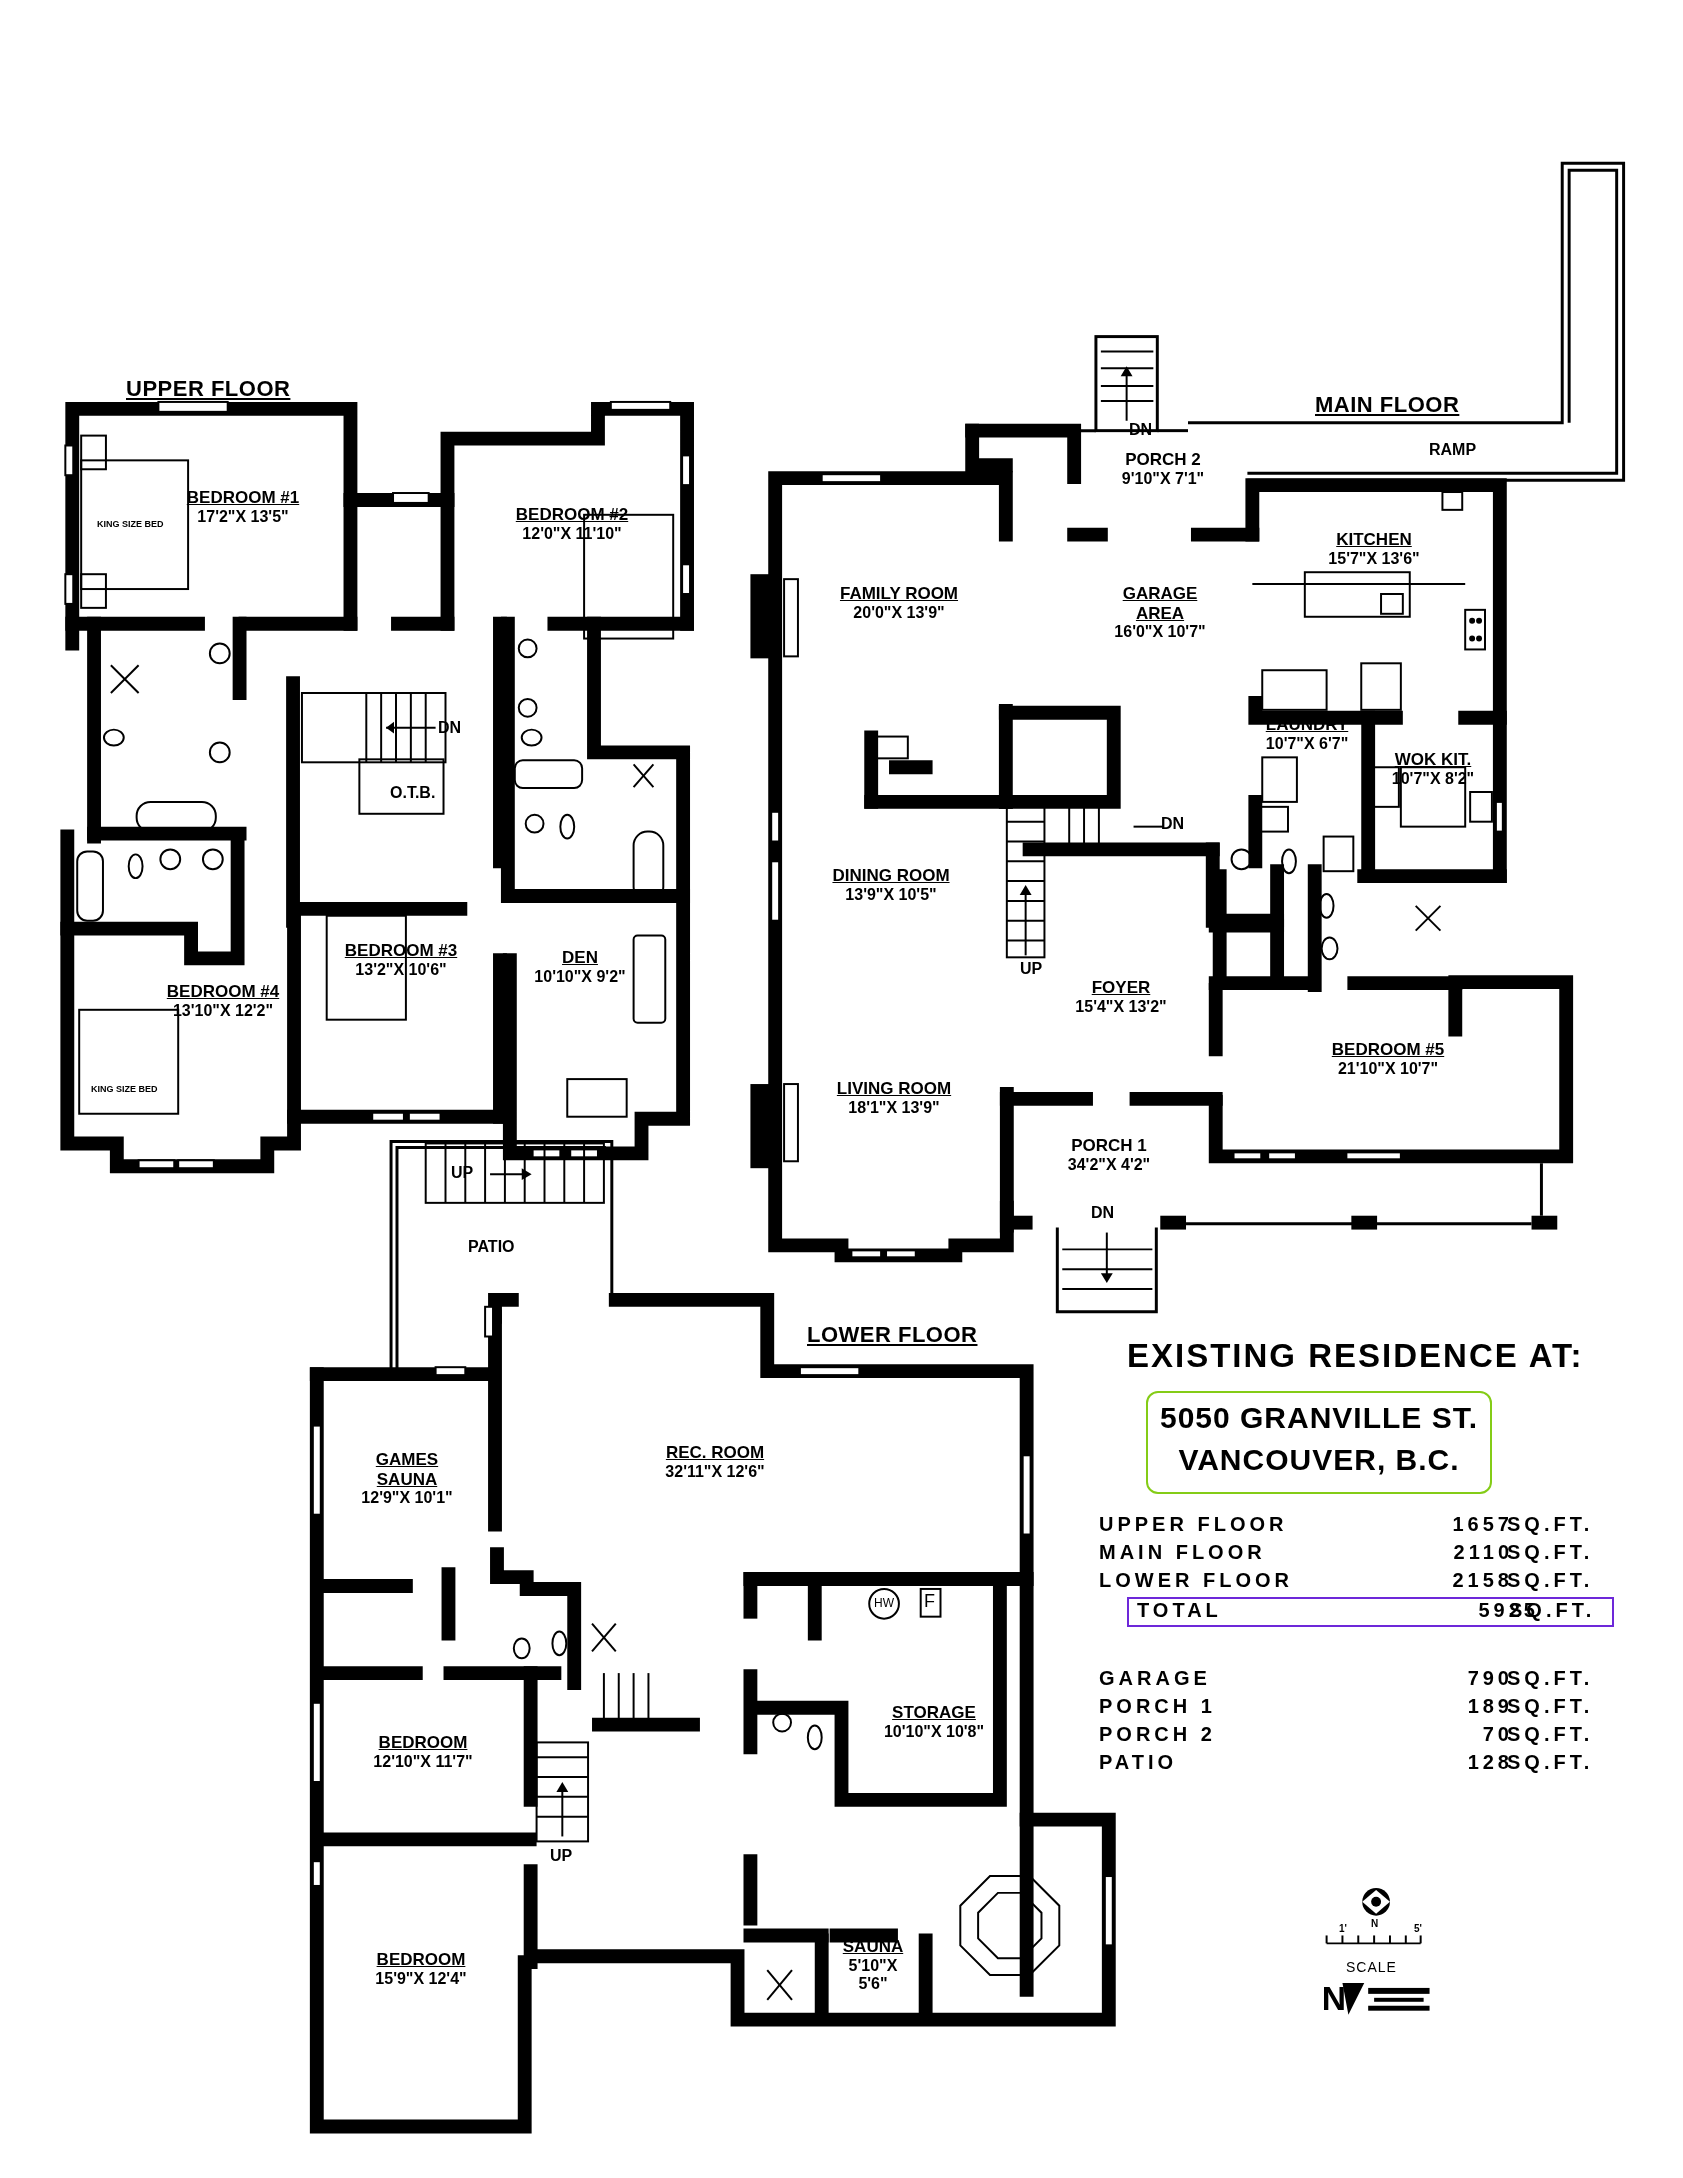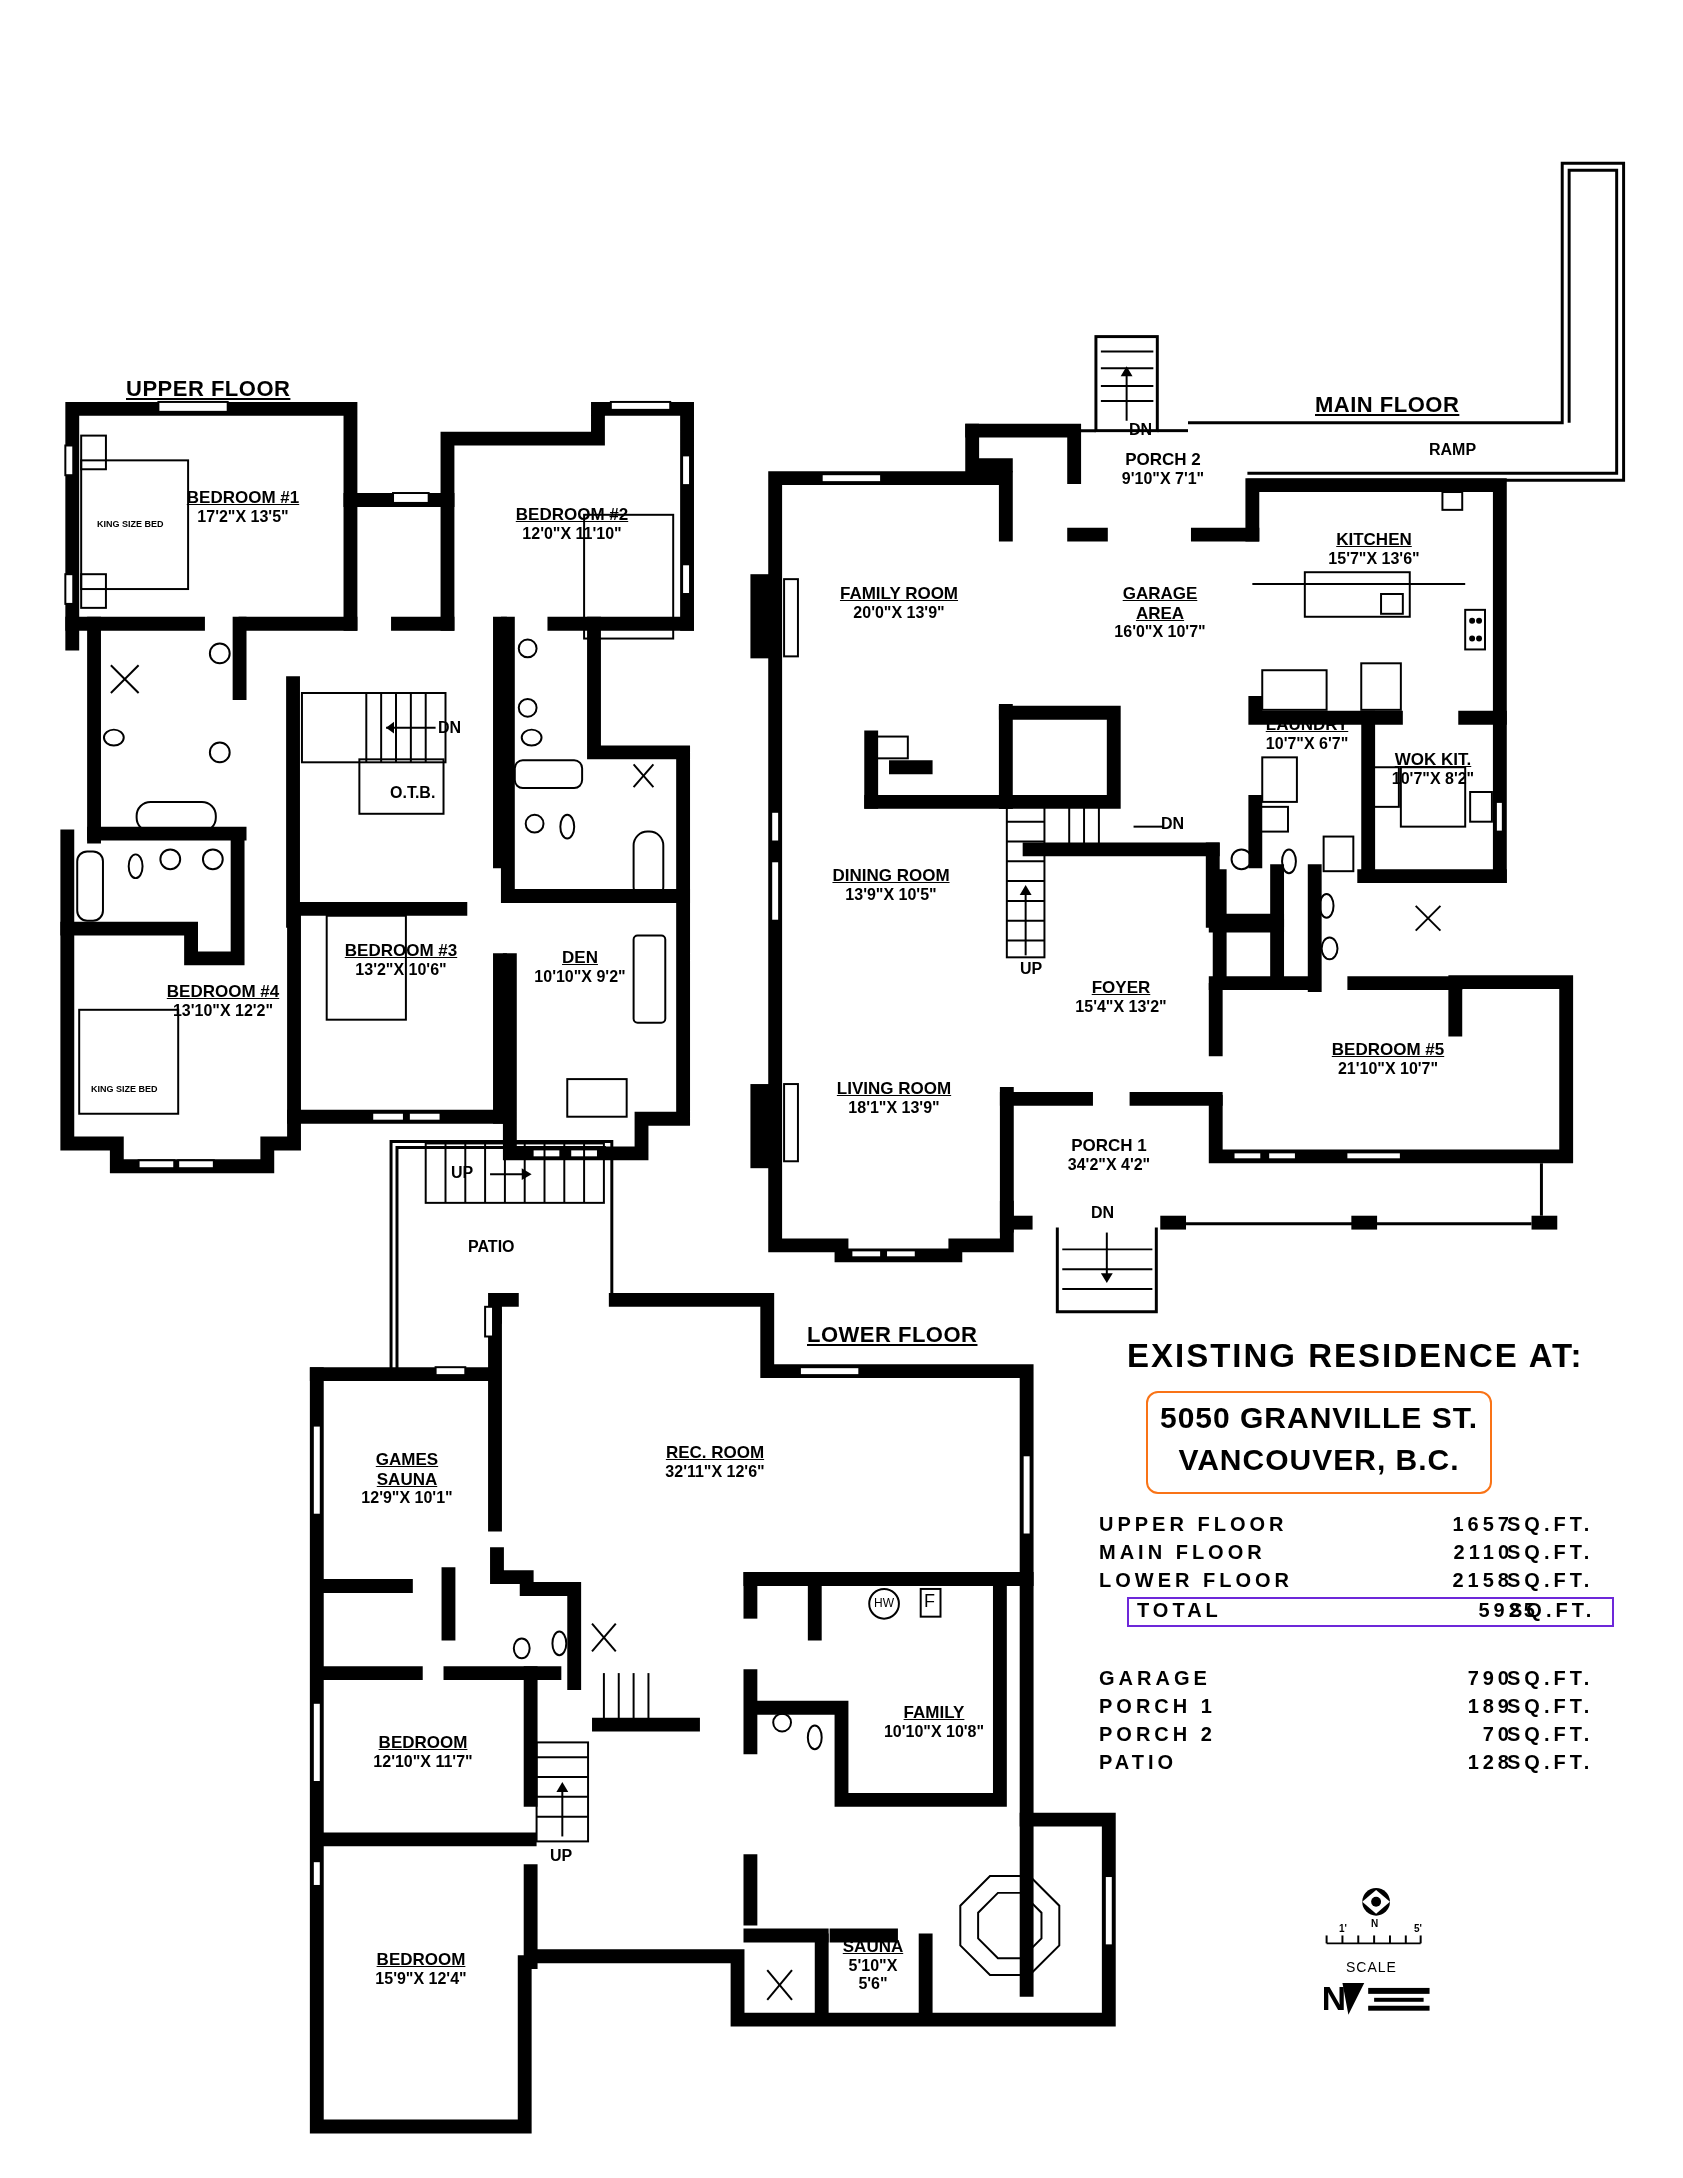--- a/index.html
+++ b/index.html
@@ -11,21 +11,21 @@
   .fill-black { fill: #000; }
   .win { fill: #fff; stroke: #000; stroke-width: 2; }
   .lbl { position: absolute; font-family: "Liberation Sans", sans-serif; font-weight: bold; color: #000; text-align: center; white-space: nowrap; transform: translateX(-50%); line-height: 1.15; }
   .room-name { font-size: 17px; text-decoration: underline; display: block; }
   .room-dim { font-size: 16px; display: block; }
   .plain { font-size: 17px; }
   .floor-title { position: absolute; font-weight: bold; font-size: 22px; text-decoration: underline; letter-spacing: 0.5px; }
   .small { font-size: 16px; font-weight: bold; position: absolute; }
   .bedtxt { font-size: 9px; font-weight: bold; position: absolute; }
   .heading { position: absolute; left: 1127px; top: 1337px; font-size: 33px; font-weight: bold; letter-spacing: 2px; }
-  .address-box { position: absolute; left: 1146px; top: 1391px; width: 342px; height: 95px; border: 2px solid #f97316; border-radius: 12px; text-align: center; font-weight: bold; font-size: 30px; line-height: 42px; padding-top: 4px; letter-spacing: 1px; }
+  .address-box { position: absolute; left: 1146px; top: 1391px; width: 342px; height: 95px; border: 2px solid #84cc16; border-radius: 12px; text-align: center; font-weight: bold; font-size: 30px; line-height: 42px; padding-top: 4px; letter-spacing: 1px; }
   .area-table { position: absolute; left: 1099px; top: 1513px; width: 515px; font-weight: bold; font-size: 20px; letter-spacing: 4px; }
   .area-row { position: relative; height: 28px; }
   .area-row .k { position: absolute; left: 0; }
   .area-row .v { position: absolute; right: 101px; text-align: right; }
   .area-row .u { position: absolute; left: 408px; }
   .area-row.total { border: 2px solid #6d28d9; margin-left: 28px; height: 26px; }
   .area-row.total .k { left: 8px; }
   .area-row.total .v { right: 73px; }
   .area-row.total .u { left: 380px; }
   .gap { height: 40px; }
@@ -437,21 +437,21 @@
 <div class="lbl" style="left:407px; top:1450px;">
   <span class="room-name">GAMES</span>
   <span class="room-name">SAUNA</span>
   <span class="room-dim">12'9"X 10'1"</span>
 </div>
 <div class="lbl" style="left:715px; top:1443px;">
   <span class="room-name">REC. ROOM</span>
   <span class="room-dim">32'11"X 12'6"</span>
 </div>
 <div class="lbl" style="left:934px; top:1703px;">
-  <span class="room-name">FAMILY</span>
+  <span class="room-name">STORAGE</span>
   <span class="room-dim">10'10"X 10'8"</span>
 </div>
 <div class="lbl" style="left:423px; top:1733px;">
   <span class="room-name">BEDROOM</span>
   <span class="room-dim">12'10"X 11'7"</span>
 </div>
 <div class="lbl" style="left:421px; top:1950px;">
   <span class="room-name">BEDROOM</span>
   <span class="room-dim">15'9"X 12'4"</span>
 </div>

